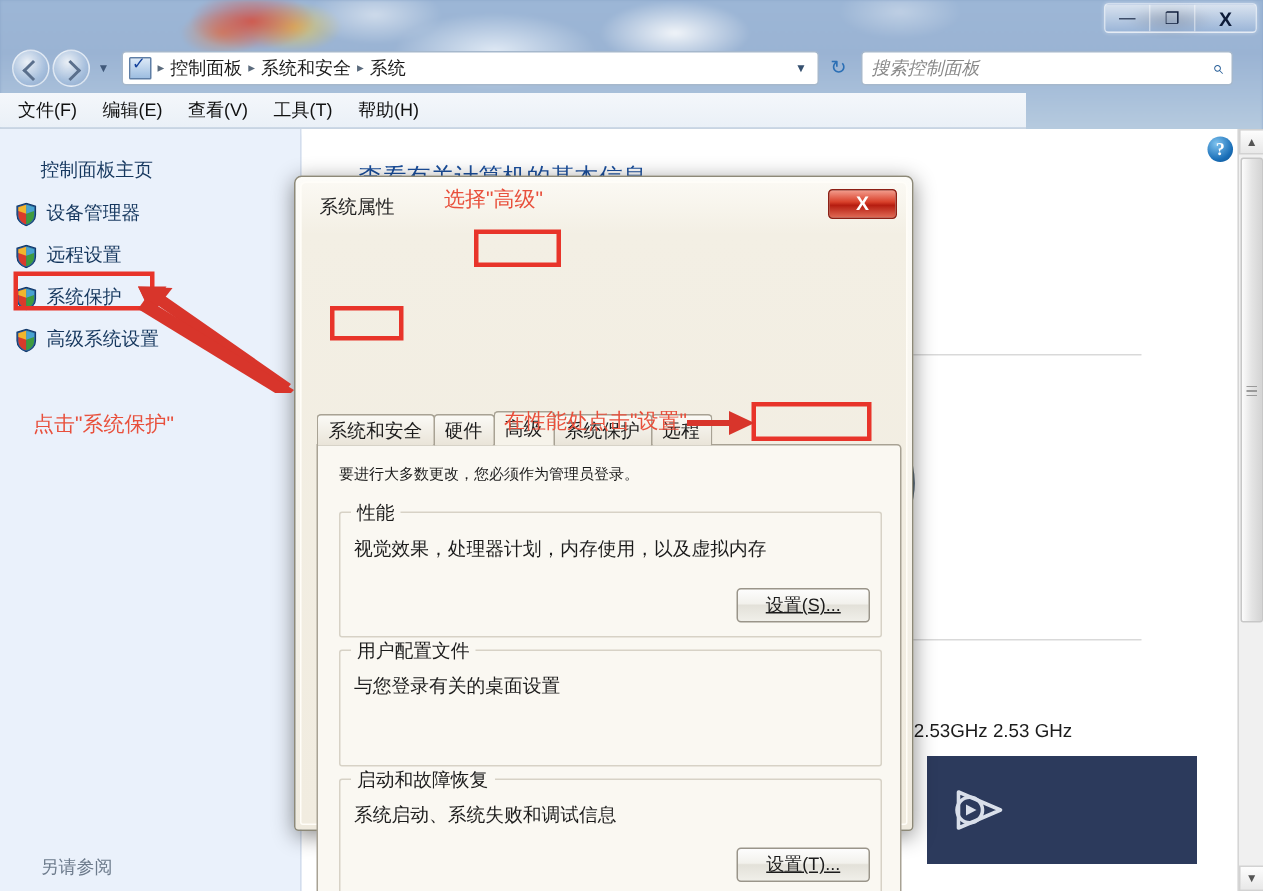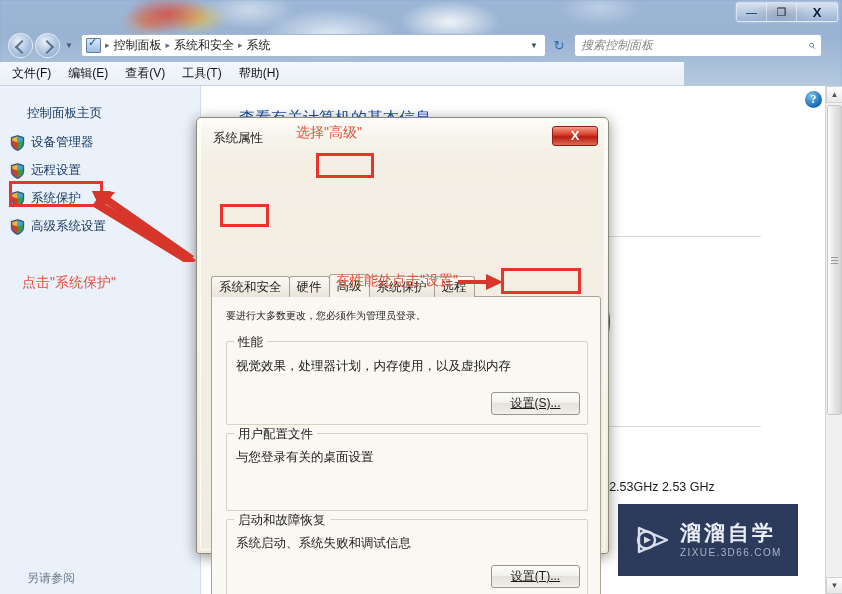--- a/index.html
+++ b/index.html
@@ -430,24 +430,20 @@
   </div>
 
   <div id="watermark">
     <div id="wm-logo">
       <svg viewBox="0 0 38 38" width="38" height="38">
         <path d="M6 7 L34 19 L6 31 Z" fill="none" stroke="#d9dfea" stroke-width="2.4" stroke-linejoin="round"></path>
         <circle cx="13.5" cy="19" r="8.5" fill="none" stroke="#d9dfea" stroke-width="2.4"></circle>
         <path d="M11 15.4 L18 19 L11 22.6 Z" fill="#d9dfea"></path>
       </svg>
     </div>
-    <div id="wm-text">
-      <div id="wm-cn">溜溜自学</div>
-      <div id="wm-en">ZIXUE.3D66.COM</div>
-    </div>
   </div>
 
 </div>
 
 <div id="dialog">
   <div id="dlg-inner">
 
     <div id="dlg-title">系统属性</div>
     <div id="dlg-close">X</div>
 

